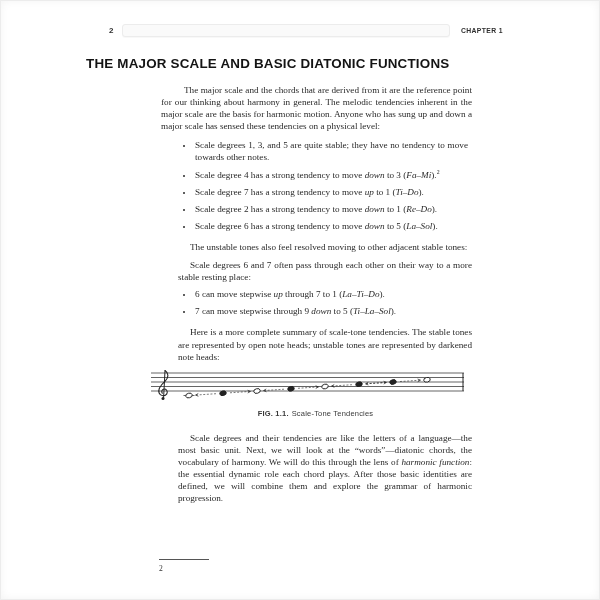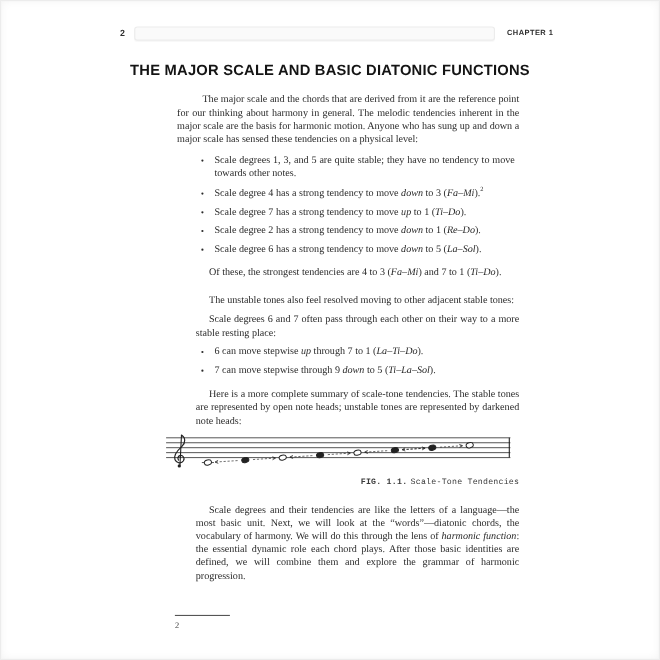--- a/index.html
+++ b/index.html
@@ -9,42 +9,42 @@
 
   
   .runhead{position:absolute;left:108px;right:96px;top:23px;height:13px;display:flex;align-items:center;
            font-family:"Liberation Sans",sans-serif;color:#2e2e2e}
   .pageno{font-size:8px;font-weight:bold;margin-right:9px}
   .headbox{flex:1;height:11px;background:#fafafa;border:1px solid #ececec;border-radius:3px;margin-right:11px;
            box-shadow:0 1px 1px rgba(0,0,0,.03)}
   .chapter{font-size:6.8px;font-weight:bold;letter-spacing:.4px;white-space:nowrap}
 
   
-  .title{position:absolute;left:85px;right:85px;top:55px;text-align:center;
+  .title{position:absolute;left:85px;right:85px;top:55px;
          font-family:"Liberation Sans",sans-serif;font-weight:bold;font-size:13.4px;
          letter-spacing:.2px;color:#141414}
 
   
   .column{position:absolute;left:160px;width:311px;top:83px;font-size:9.2px;line-height:12.1px;
           color:#2a2a2a;text-align:justify}
   .p-first{margin:0 0 7px 0;text-indent:23px}
   .p-indent{margin:0 0 6px 17px;text-indent:12px}
   .mb13{margin-bottom:13px}
   .mb12{margin-bottom:12px}
   .mb5{margin-bottom:5px}
   ul.tends{list-style:disc;margin:0 0 9px 0;padding-left:33px}
   ul.tends li{margin:0 4px 5px 0;padding-left:1px}
   ul.tends li::marker{font-size:8px;color:#2a2a2a}
   sup{font-size:5.8px;line-height:0;vertical-align:super}
 
   
   .fig{margin:6px 0 0 -10px;width:320px;height:34px}
   .fig svg{overflow:visible;display:block}
-  .figcaption{margin:5px 0 0 -2px;font-family:Liberation Mono, monospace;font-size:7.5px;
-              letter-spacing:.2px;color:#3a3a3a;text-align:right;text-indent:0}
+  .figcaption{margin:5px 0 0 -2px;font-family:Liberation Sans, sans-serif;font-size:7.5px;
+              letter-spacing:.2px;color:#3a3a3a;text-align:center;text-indent:0}
   .figcaption .cap-label{font-weight:bold;margin-right:3px}
   .closing{margin-top:12px}
 
   
   .footnote{position:absolute;left:158px;top:558px;width:313px;font-size:7.6px;line-height:9.5px;color:#333}
   .fnrule{width:50px;border-top:.8px solid #555;margin-bottom:4px}
   .fnrow{display:flex;text-align:left}
   .fnmark{width:47px;flex:none}
   .fntext{flex:1}
 </style>
@@ -66,21 +66,20 @@
     <p class="p-first"><span>The major scale and the chords that are derived from it are the reference point for our thinking about harmony in general. The melodic tendencies inherent in the major scale are the basis for harmonic motion. Anyone who has sung up and down a major scale has sensed these tendencies on a physical level:</span></p>
 
     <ul class="tends">
       <li><span>Scale degrees 1, 3, and 5 are quite stable; they have no tendency to move towards other notes.</span></li>
       <li><span>Scale degree 4 has a strong tendency to move </span><i>down</i><span> to 3 (</span><i>Fa–Mi</i><span>).</span><sup>2</sup></li>
       <li><span>Scale degree 7 has a strong tendency to move </span><i>up</i><span> to 1 (</span><i>Ti–Do</i><span>).</span></li>
       <li><span>Scale degree 2 has a strong tendency to move </span><i>down</i><span> to 1 (</span><i>Re–Do</i><span>).</span></li>
       <li><span>Scale degree 6 has a strong tendency to move </span><i>down</i><span> to 5 (</span><i>La–Sol</i><span>).</span></li>
     </ul>
 
-    <p class="p-indent mb13"><span>Of these, the strongest tendencies are 4 to 3 (</span><i>Fa–Mi</i><span>) and 7 to 1 (</span><i>Ti–Do</i><span>).</span></p>
 
     <p class="p-indent"><span>The unstable tones also feel resolved moving to other adjacent stable tones:</span></p>
 
 
     <p class="p-indent mb5"><span>Scale degrees 6 and 7 often pass through each other on their way to a more stable resting place:</span></p>
 
     <ul class="tends mb13">
       <li><span>6 can move stepwise </span><i>up</i><span> through 7 to 1 (</span><i>La–Ti–Do</i><span>).</span></li>
       <li><span>7 can move stepwise through 9 </span><i>down</i><span> to 5 (</span><i>Ti–La–Sol</i><span>).</span></li>
     </ul>

